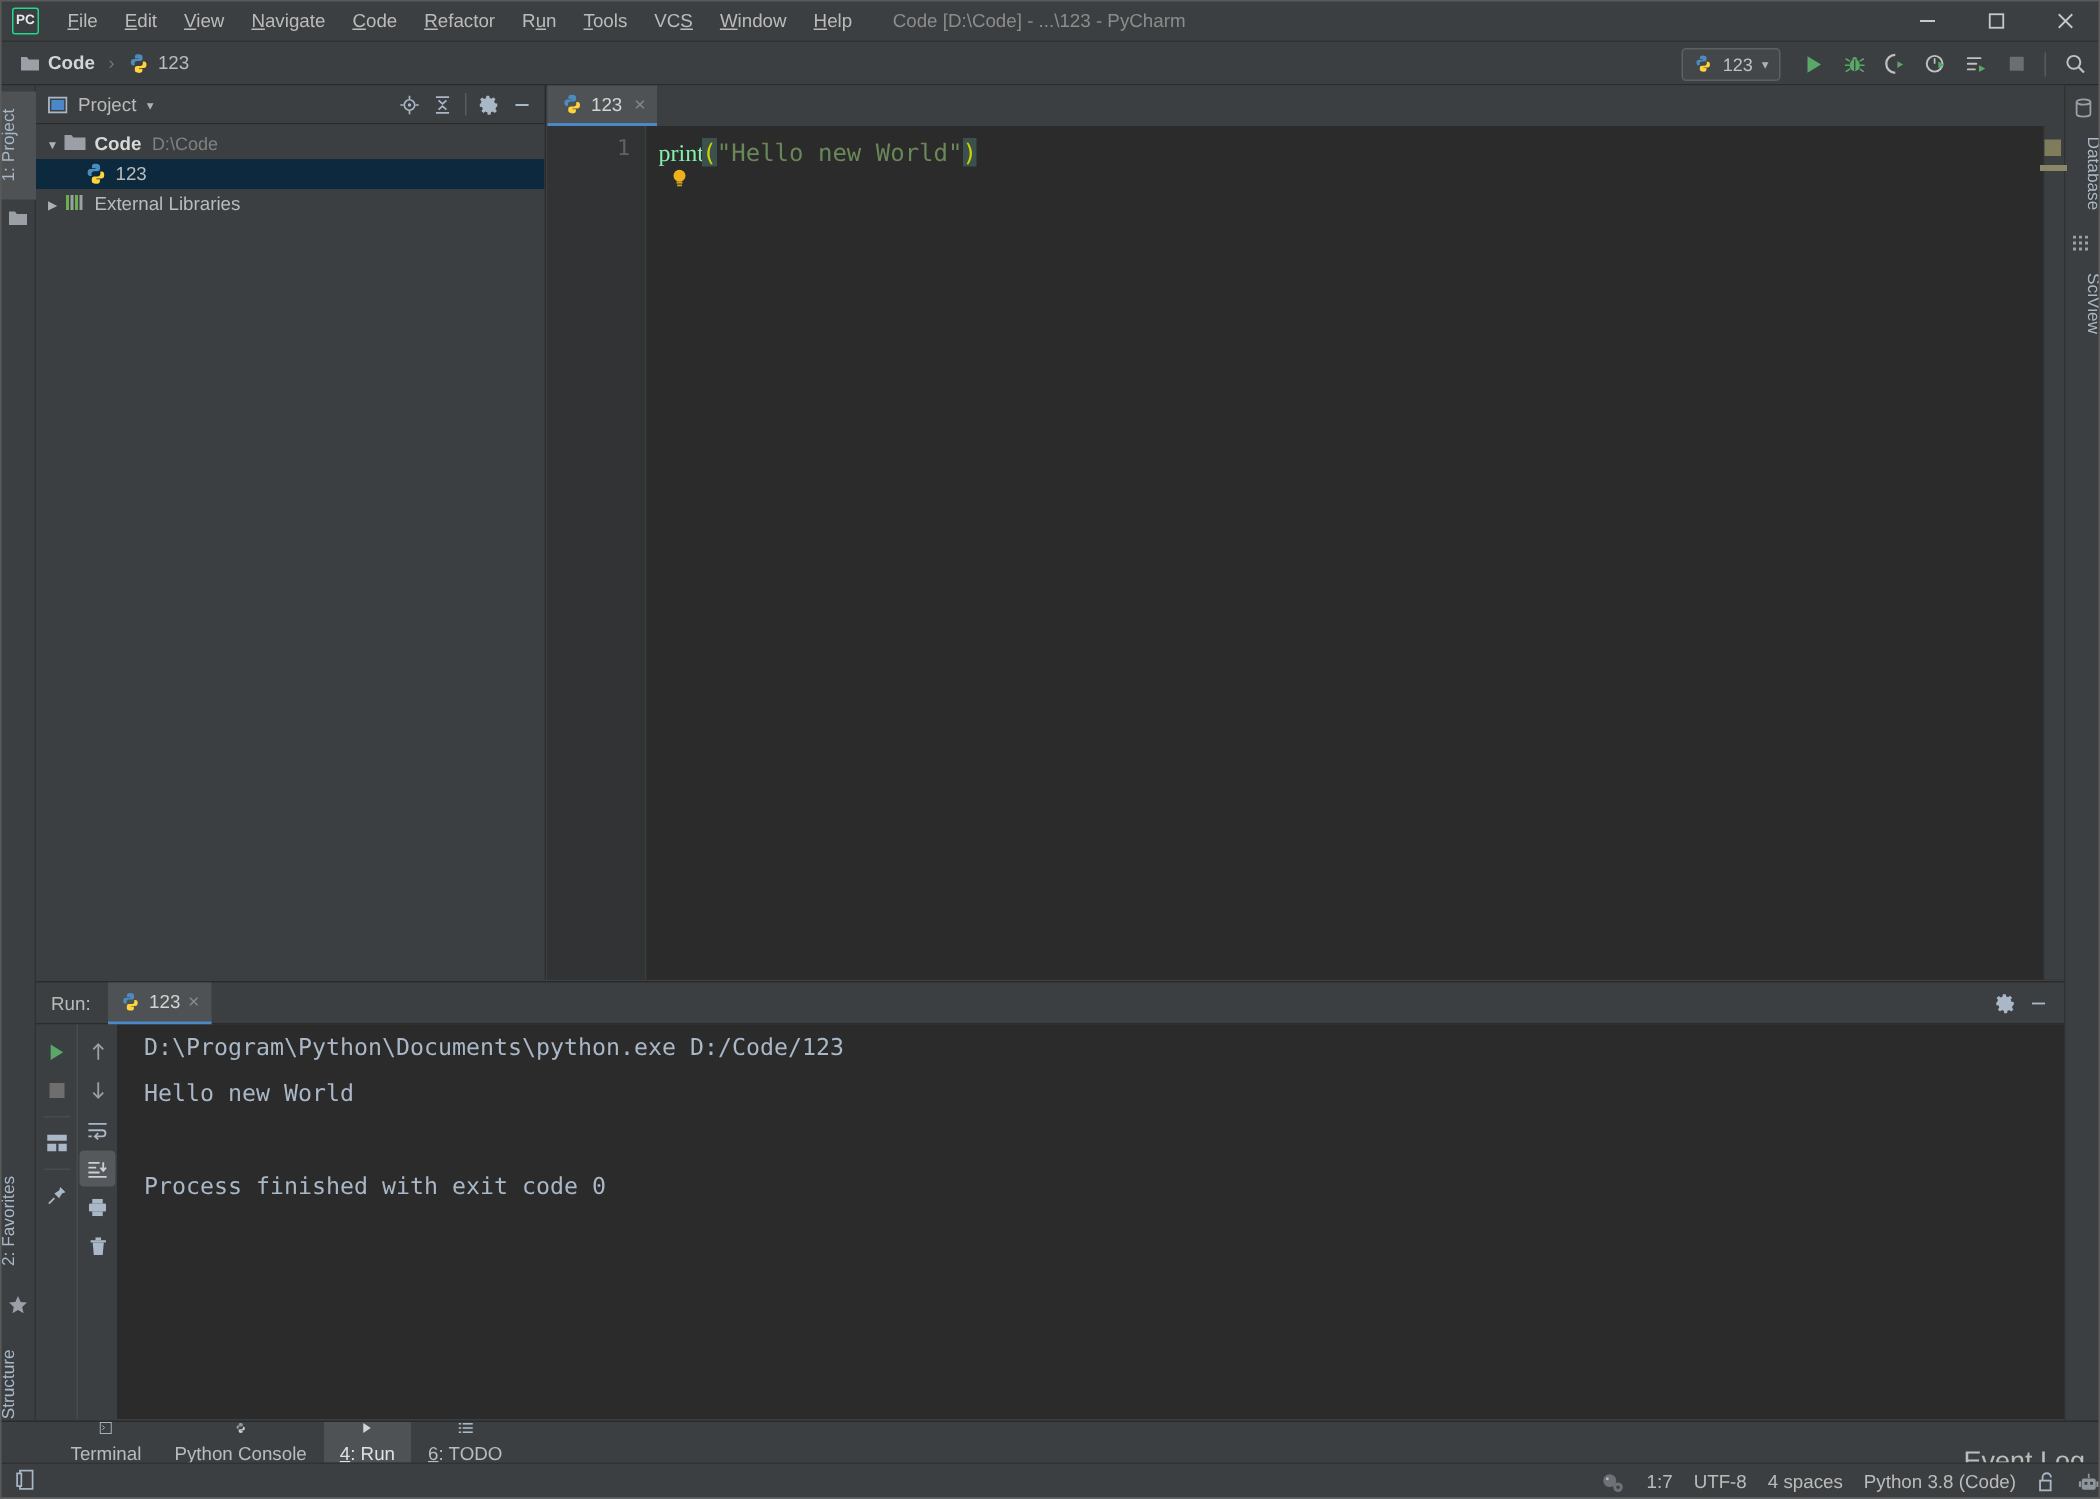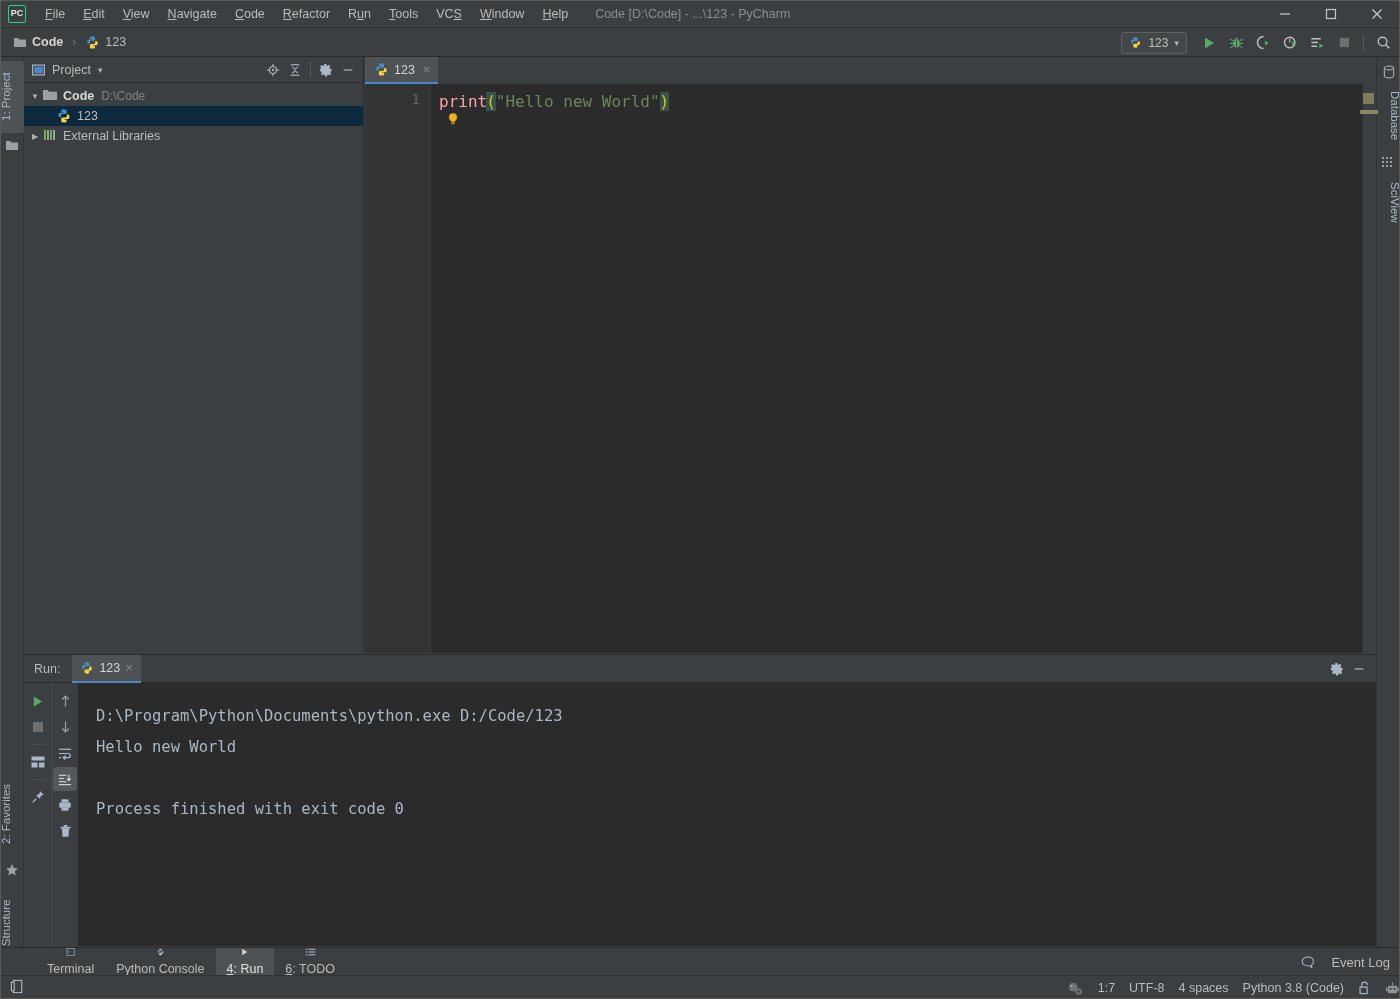--- a/index.html
+++ b/index.html
@@ -136,21 +136,21 @@
     width: 66px; background: #313335; color: #606366;
     font-family: "DejaVu Sans Mono", monospace; font-size: 14.5px;
     text-align: right; padding-top: 7px; padding-right: 10px;
     border-right: 1px solid #3c3f41; position: relative;
   }
   .code-pane {
     flex: 1; position: relative; background: #2b2b2b;
     font-family: "DejaVu Sans Mono", monospace; font-size: 16px;
     padding-top: 7px; padding-left: 8px; line-height: 21px;
   }
-  .tok-fn { color: #fca5a5; }
+  .tok-fn { color: #86efac; font-family: Liberation Serif, serif; }
   .tok-paren { color: #d0d000; background: #3b514d; }
   .tok-str { color: #6a8759; }
   .caret {
     display: inline-block; width: 1px; height: 18px; background: #bbbbbb;
     vertical-align: -3px; margin: 0 -1px;
   }
   .squiggle {
     position: absolute; left: 291px; top: 25px; width: 11px; height: 4px;
     overflow: hidden;
   }
@@ -191,42 +191,42 @@
     align-items: center; padding-top: 6px; gap: 2px;
   }
   .run-toolcol.second { border-left: 1px solid #4a4a4a; }
   .rt-btn {
     width: 24px; height: 24px; display: flex; align-items: center; justify-content: center;
     border-radius: 3px;
   }
   .rt-btn.active { background: #55595b; }
   .rt-sep { width: 18px; height: 1px; background: #4a4a4a; margin: 3px 0; }
   .console {
-    flex: 1; background: #2b2b2b; padding: 18px 0 0 18px;
+    flex: 1; background: #2b2b2b; padding: 0 0 0 18px;
     font-family: "DejaVu Sans Mono", monospace; font-size: 15.5px;
     color: #a9b7c6; line-height: 31px; overflow: hidden;
   }
   .console .blank { height: 31px; }
 
   
   .bottombar {
     position: absolute; left: 0; top: 947px; width: 1400px; height: 28px;
     background: #3c3f41; display: flex; align-items: center;
     border-top: 1px solid #2b2b2b;
   }
   .bb-tab {
     height: 28px; display: flex; align-items: center; gap: 6px;
     padding: 0 11px; font-size: 12.5px; color: #bbbbbb; flex-direction: column;
   }
   .bb-tab.sel { background: #4e5254; color: #e0e0e0; }
   .bb-tab u { text-decoration: underline; }
   .bb-right {
     position: absolute; right: 0; top: 0; height: 28px;
     display: flex; align-items: center; padding-right: 10px; gap: 16px;
-    font-size: 13px; color: #bbbbbb;
+    font-size: 18px; color: #bbbbbb; flex-direction: column;
   }
 
   
   .statusbar {
     position: absolute; left: 0; top: 975px; width: 1400px; height: 24px;
     background: #3c3f41; display: flex; align-items: center;
     border-top: 1px solid #323232;
   }
   .sb-left { display: flex; align-items: center; padding-left: 10px; }
   .sb-right {

